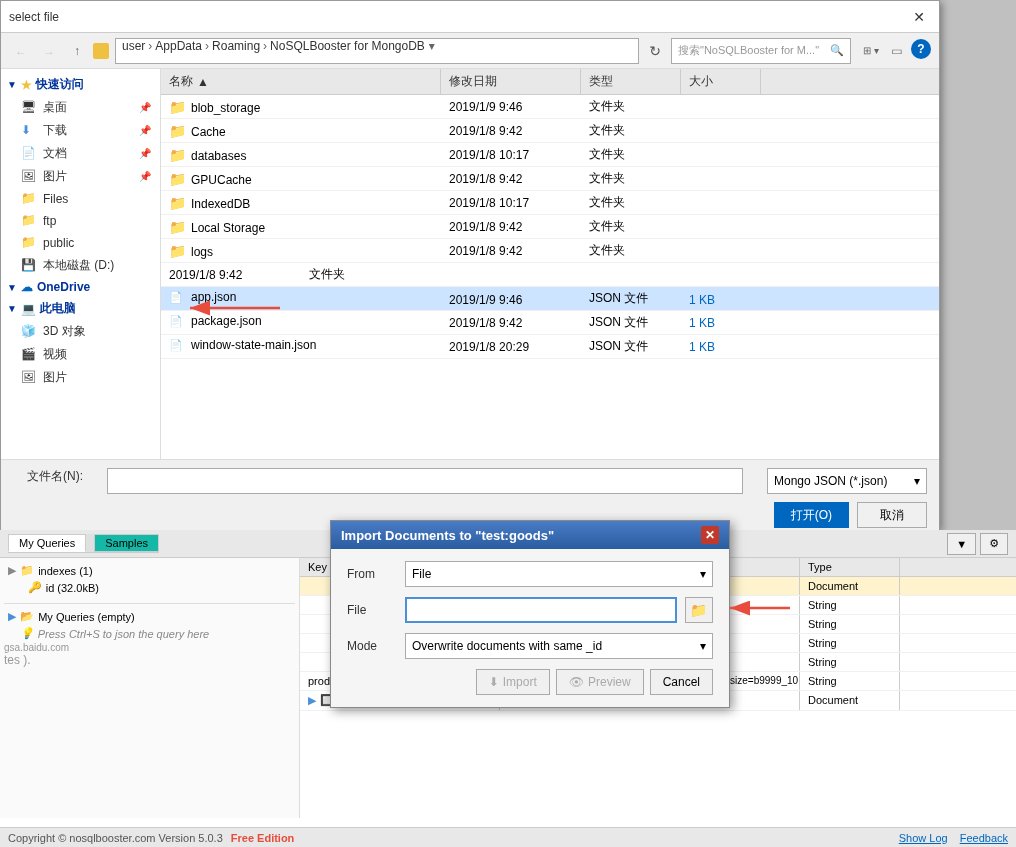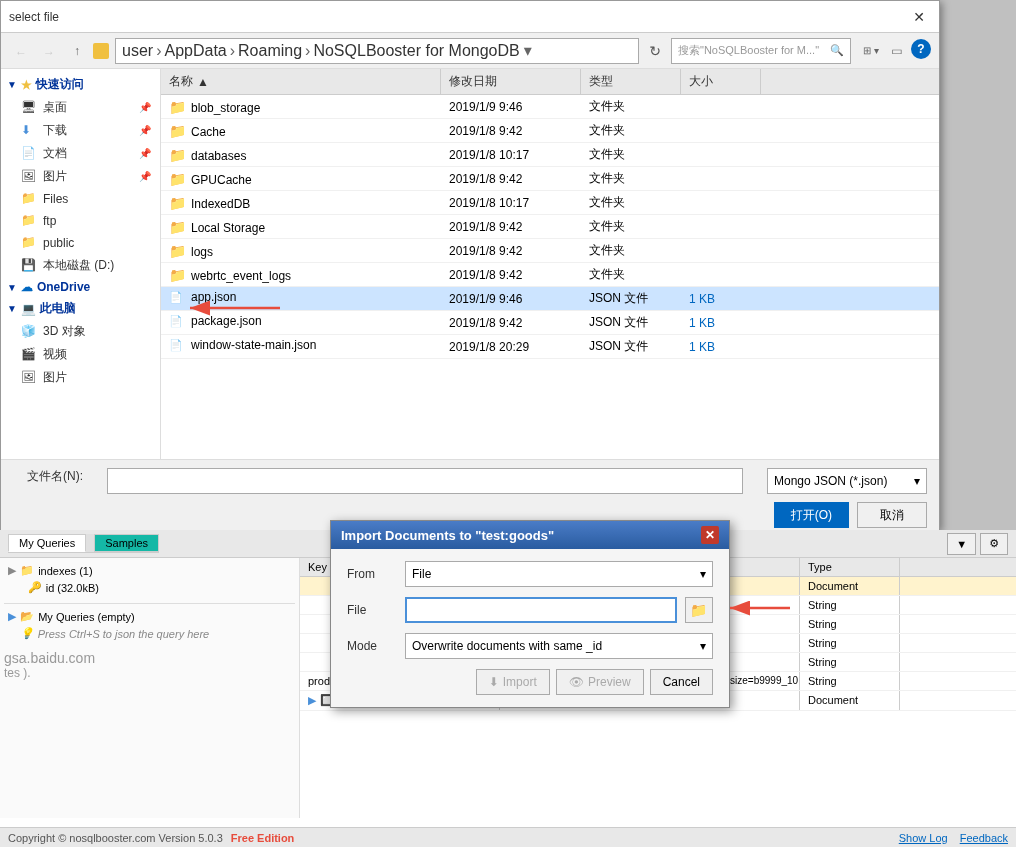--- a/index.html
+++ b/index.html
@@ -53,23 +53,23 @@
       cursor: pointer; background: transparent; border: 1px solid transparent;
       font-size: 12px; color: #666;
     }
     .nav-btn.disabled { color: #ccc; cursor: default; }
     .breadcrumb-bar {
       flex: 1;
       height: 26px;
       background: #fff;
       border: 1px solid #aaa;
       display: flex;
-      align-items: center;
+      align-items: flex-start;
       padding: 0 6px;
-      font-size: 16px;
+      font-size: 12px;
       overflow: hidden;
     }
     .breadcrumb-item {
       color: #333;
       cursor: pointer;
     }
     .breadcrumb-sep { color: #666; margin: 0 3px; }
     .breadcrumb-arrow {
       margin-left: 4px;
       color: #666;
@@ -173,21 +173,21 @@
     .col-type { width: 100px; }
     .col-size { width: 80px; }
 
     .file-row {
       display: flex;
       align-items: center;
       border-bottom: 1px solid #f0f0f0;
       cursor: pointer;
       font-size: 12px;
     }
-    .file-row.selected { background: #cce4ff; }
+    .file-row.selected { background: #cce4ff; align-items: flex-end; }
     .file-row .col { padding: 3px 8px; }
     .file-icon { width: 16px; height: 16px; margin-right: 6px; display: inline-block; }
     .folder-icon-sm { color: #f0c040; font-size: 14px; }
     .json-icon { color: #888; font-size: 11px; }
 
     
     .dialog-bottom {
       padding: 8px 12px;
       background: #f0f0f0;
       border-top: 1px solid #ddd;
@@ -469,21 +469,21 @@
       <div class="tree-item">
         <span style="color:#4a90d9; margin-right:4px;">▶</span>
         <span style="margin-right:4px;">📂</span>
         <span>My Queries (empty)</span>
       </div>
       <div class="tree-item" style="padding-left:16px; color:#888; font-style:italic;">
         <span style="color:#f0c040; margin-right:4px;">💡</span>
         <span>Press Ctrl+S to json the query here</span>
       </div>
 
-      <div style="font-size:14px; color:#999; margin-top:8px; word-break:break-all;">gsa.baidu.com</div>
+      <div style="font-size:10px; color:#999; word-break:break-all;">gsa.baidu.com</div>
       <div style="font-size:12px; color:#999;">tes ).</div>
     </div>
     <div class="bg-right">
       <div class="bg-table-header">
         <div class="bg-col" style="width:200px;">Key</div>
         <div class="bg-col" style="width:300px;"></div>
         <div class="bg-col" style="width:100px;">Type</div>
       </div>
       <div class="bg-row highlight">
         <div class="bg-col" style="width:200px;"></div>
@@ -701,23 +701,20 @@
     </div>
           <div class="file-row">
       <div class="col col-name">
         <span class="file-icon folder-icon-sm">📁</span>logs
       </div>
       <div class="col col-date">2019/1/8 9:42</div>
       <div class="col col-type">文件夹</div>
       <div class="col col-size" style="color:#0067C0; font-weight:normal"></div>
     </div>
           <div class="file-row">
-      <div class="col col-name">
-        <span class="file-icon folder-icon-sm">📁</span>webrtc_event_logs
-      </div>
       <div class="col col-date">2019/1/8 9:42</div>
       <div class="col col-type">文件夹</div>
       <div class="col col-size" style="color:#0067C0; font-weight:normal"></div>
     </div>
           <div class="file-row selected">
       <div class="col col-name">
         <span class="file-icon json-icon">📄</span>app.json
       </div>
       <div class="col col-date">2019/1/9 9:46</div>
       <div class="col col-type">JSON 文件</div>

